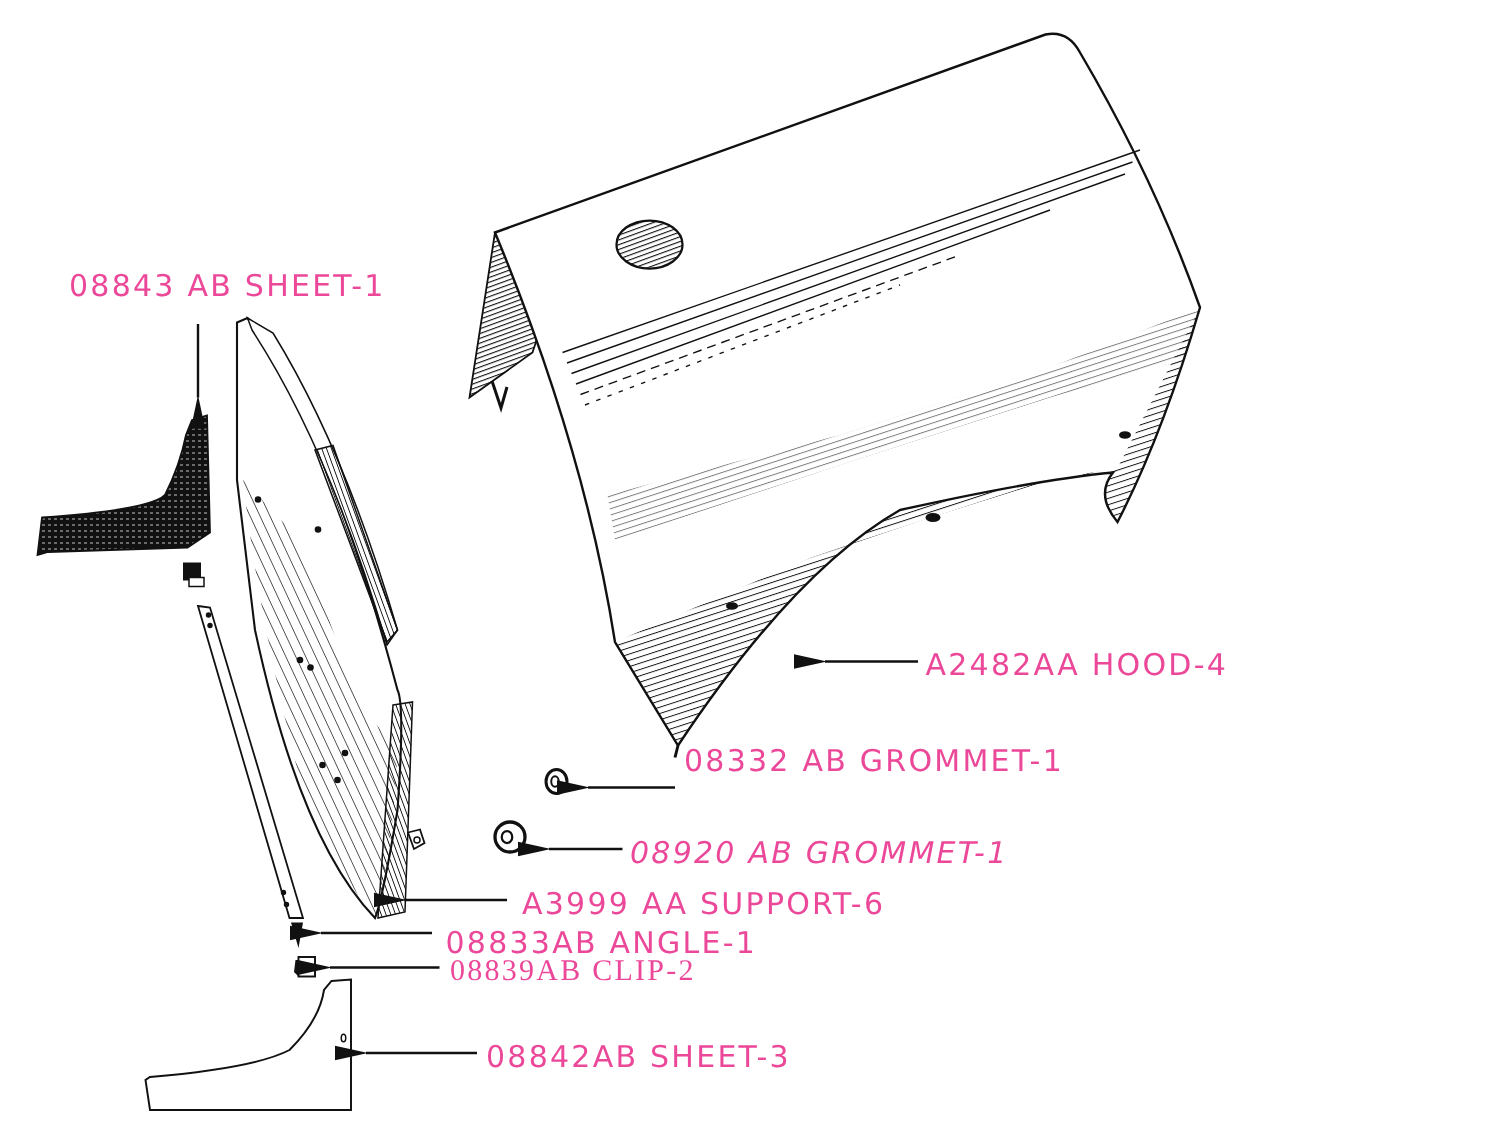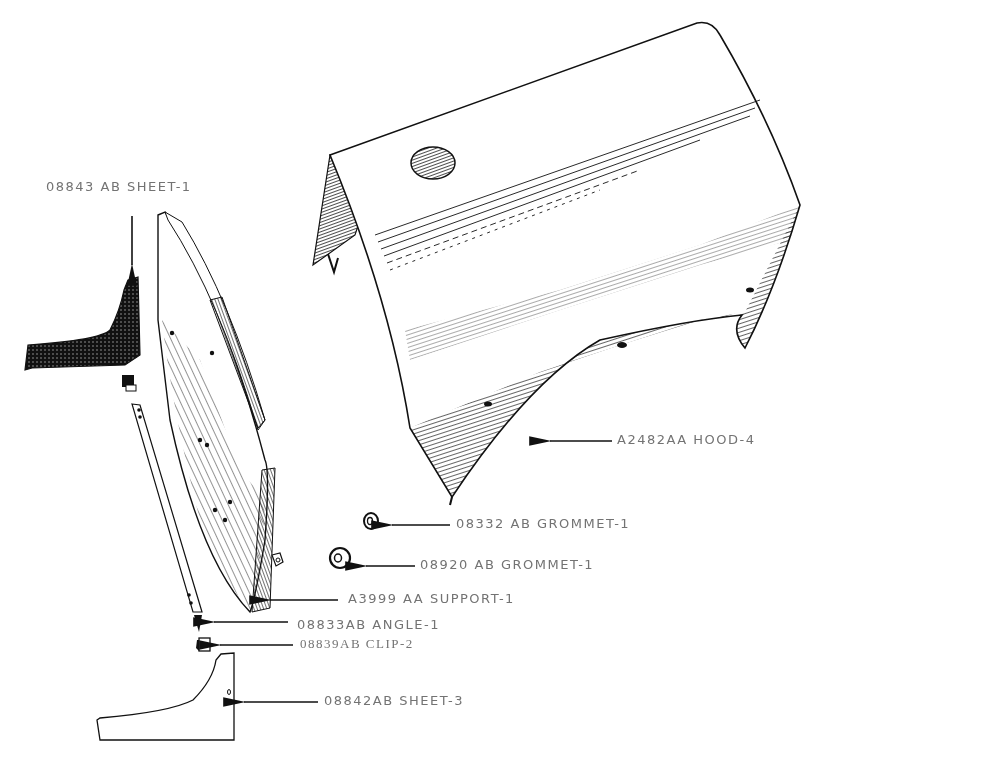--- a/index.html
+++ b/index.html
@@ -1,20 +1,20 @@
 <!DOCTYPE html>
 <html><head>
 <meta charset="utf-8">
 <style>
   html, body { margin:0; padding:0; background:#ffffff; }
   body { width:1000px; height:764px; position:relative; overflow:hidden;
          font-family:"DejaVu Sans", "Liberation Sans", sans-serif; color:#111; }
   #art { position:absolute; left:0; top:0; width:1000px; height:764px; }
-  .label { position:absolute; font-size:13px; letter-spacing:1.5px; white-space:nowrap;
-           color:#737373; line-height:1; }
+  .label { position:absolute; font-size:20px; letter-spacing:1.5px; white-space:nowrap;
+           color:#ec4899; line-height:1; }
 </style>
 </head>
 <body>
 
 <svg id="art" viewBox="0 0 1000 764" xmlns="http://www.w3.org/2000/svg">
   <defs>
     <pattern id="hatchH" width="6" height="4" patternUnits="userSpaceOnUse" patternTransform="rotate(-18)">
       <line x1="0" y1="0" x2="6" y2="0" stroke="#111" stroke-width="1.3"></line>
     </pattern>
     <pattern id="hatchDense" width="6" height="3" patternUnits="userSpaceOnUse" patternTransform="rotate(-20)">
@@ -129,18 +129,18 @@
     <line x1="415" y1="566" x2="366" y2="566" marker-end="url(#arrow)"></line>
     <line x1="338" y1="600" x2="270" y2="600" marker-end="url(#arrow)"></line>
     <line x1="288" y1="622" x2="214" y2="622" marker-end="url(#arrow)"></line>
     <line x1="293" y1="645" x2="220" y2="645" marker-end="url(#arrow)"></line>
     <line x1="318" y1="702" x2="244" y2="702" marker-end="url(#arrow)"></line>
   </g>
 </svg>
 
 <div class="label" style="left:46px; top:180px;">08843 AB SHEET-1</div>
 <div class="label" style="left:617px; top:433px;">A2482AA HOOD-4</div>
-<div class="label" style="left:456px; top:517px;">08332 AB GROMMET-1</div>
-<div class="label" style="left:420px; top:558px;">08920 AB GROMMET-1</div>
-<div class="label" style="left:348px; top:592px;">A3999 AA SUPPORT-1</div>
+<div class="label" style="left:456px; top:497px;">08332 AB GROMMET-1</div>
+<div class="label" style="left:420px; top:558px;font-style:italic;">08920 AB GROMMET-1</div>
+<div class="label" style="left:348px; top:592px;">A3999 AA SUPPORT-6</div>
 <div class="label" style="left:297px; top:618px;">08833AB ANGLE-1</div>
 <div class="label" style="left:300px; top:637px;font-family:Liberation Serif, serif;">08839AB CLIP-2</div>
 <div class="label" style="left:324px; top:694px;">08842AB SHEET-3</div>
 
 </body></html>

